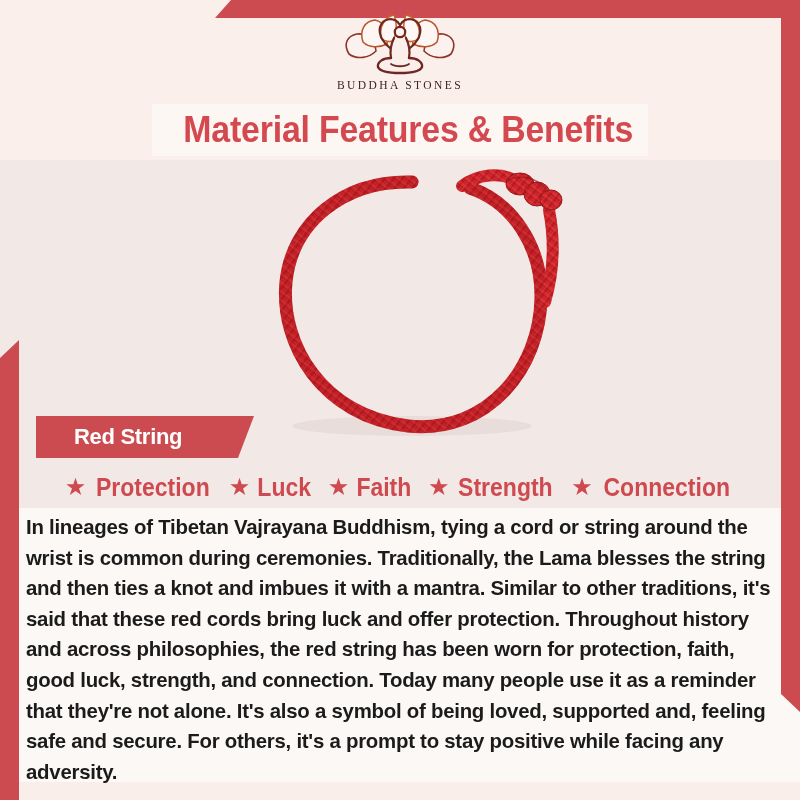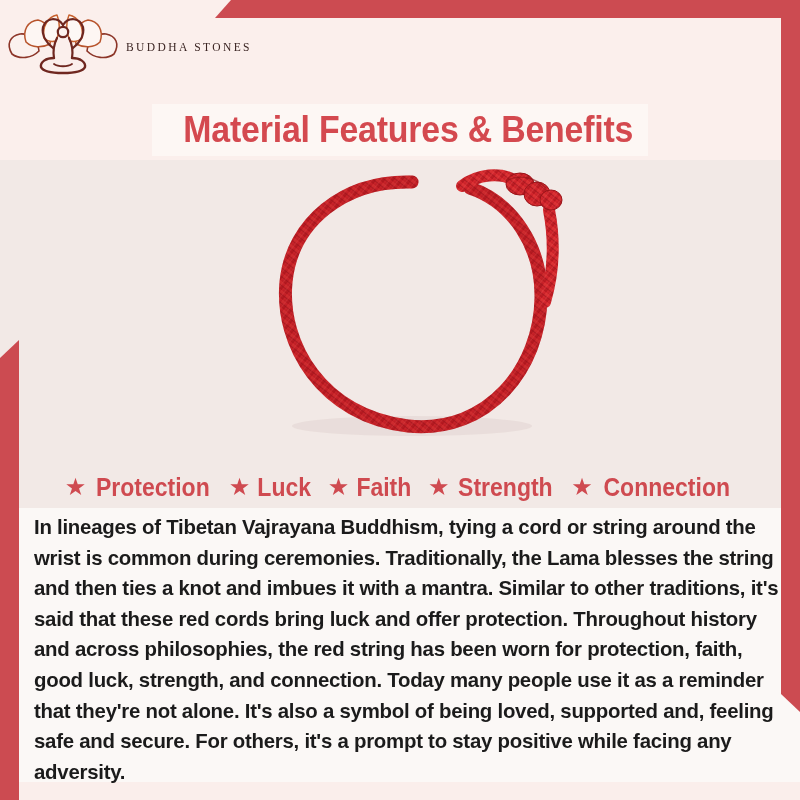--- a/index.html
+++ b/index.html
@@ -49,21 +49,21 @@
   }
   .band-left {
     position:absolute; left:0; top:340px; width:19px; height:460px;
     background:#cc4b51;
     clip-path:polygon(0 18px, 19px 0, 19px 460px, 0 460px);
   }
 
   
   .logo-wrap {
     position:absolute; left:0; top:14px; width:800px;
-    display:flex; flex-direction:row; align-items:center;
+    display:flex; flex-direction:column; align-items:center;
   }
   .logo-mark { width:126px; height:62px; display:block; }
   .logo-text {
     margin-top:3px;
     font-family:"Liberation Serif", serif;
     font-size:11.5px;
     letter-spacing:2.4px;
     color:#3a2422;
     font-weight:400;
   }
@@ -118,21 +118,20 @@
 
   
   .body-copy {
     position:absolute; left:26px; top:512px; width:752px;
     font-size:20.4px;
     font-weight:bold;
     line-height:30.6px;
     color:#1b1b1b;
     letter-spacing:-0.25px;
     text-align:left;
-    margin-left:8px;
   }
 </style>
 </head>
 <body>
 
 <div id="poster">
 
   <div class="panel-top"></div>
   <div class="panel-mid"></div>
   <div class="panel-bottom"></div>
@@ -206,20 +205,23 @@
 
     <g>
       <path d="M462 36 C478 24 500 22 514 30" fill="none" stroke="url(#braid)" stroke-width="12" stroke-linecap="round"></path>
       <ellipse cx="520" cy="34" rx="14" ry="11" fill="url(#braid)" stroke="#9b1419" stroke-width="1"></ellipse>
       <ellipse cx="537" cy="44" rx="13" ry="12" fill="url(#braid)" stroke="#9b1419" stroke-width="1"></ellipse>
       <ellipse cx="551" cy="50" rx="11" ry="10" fill="url(#braid)" stroke="#9b1419" stroke-width="1"></ellipse>
       <path d="M508 30 C520 24 536 28 546 38" fill="none" stroke="#8f1218" stroke-width="1.4" opacity="0.6"></path>
     </g>
   </svg>
 
+  <div class="label-banner">
+    <span>Red String</span>
+  </div>
 
   <div class="benefits">
     <div class="benefit">
       <span class="star">★</span>
       <span class="blabel">Protection</span>
     </div>
     <div class="benefit">
       <span class="star">★</span>
       <span class="blabel">Luck</span>
     </div>

